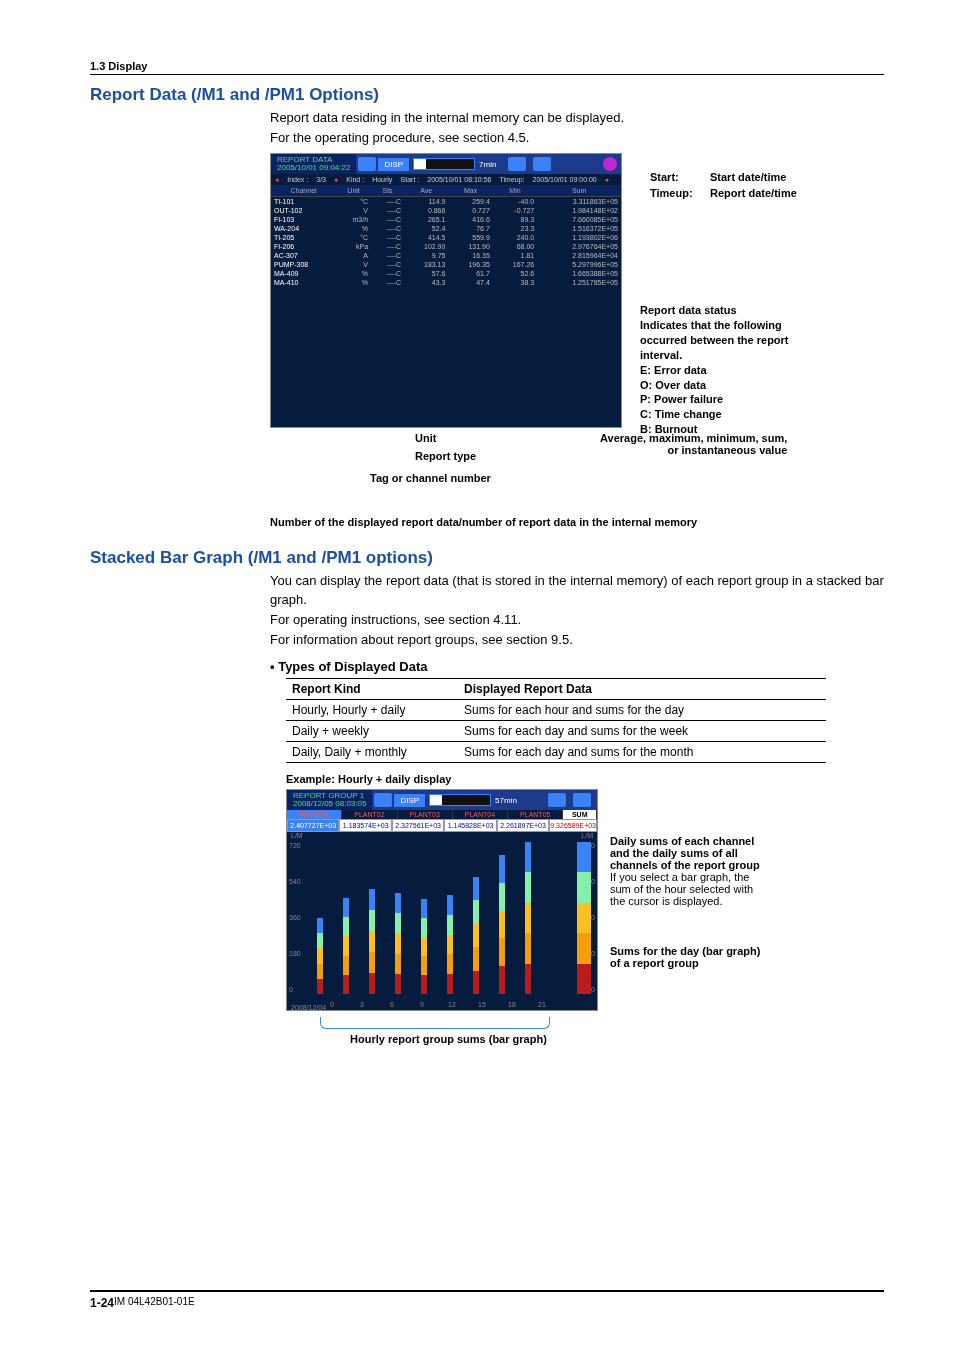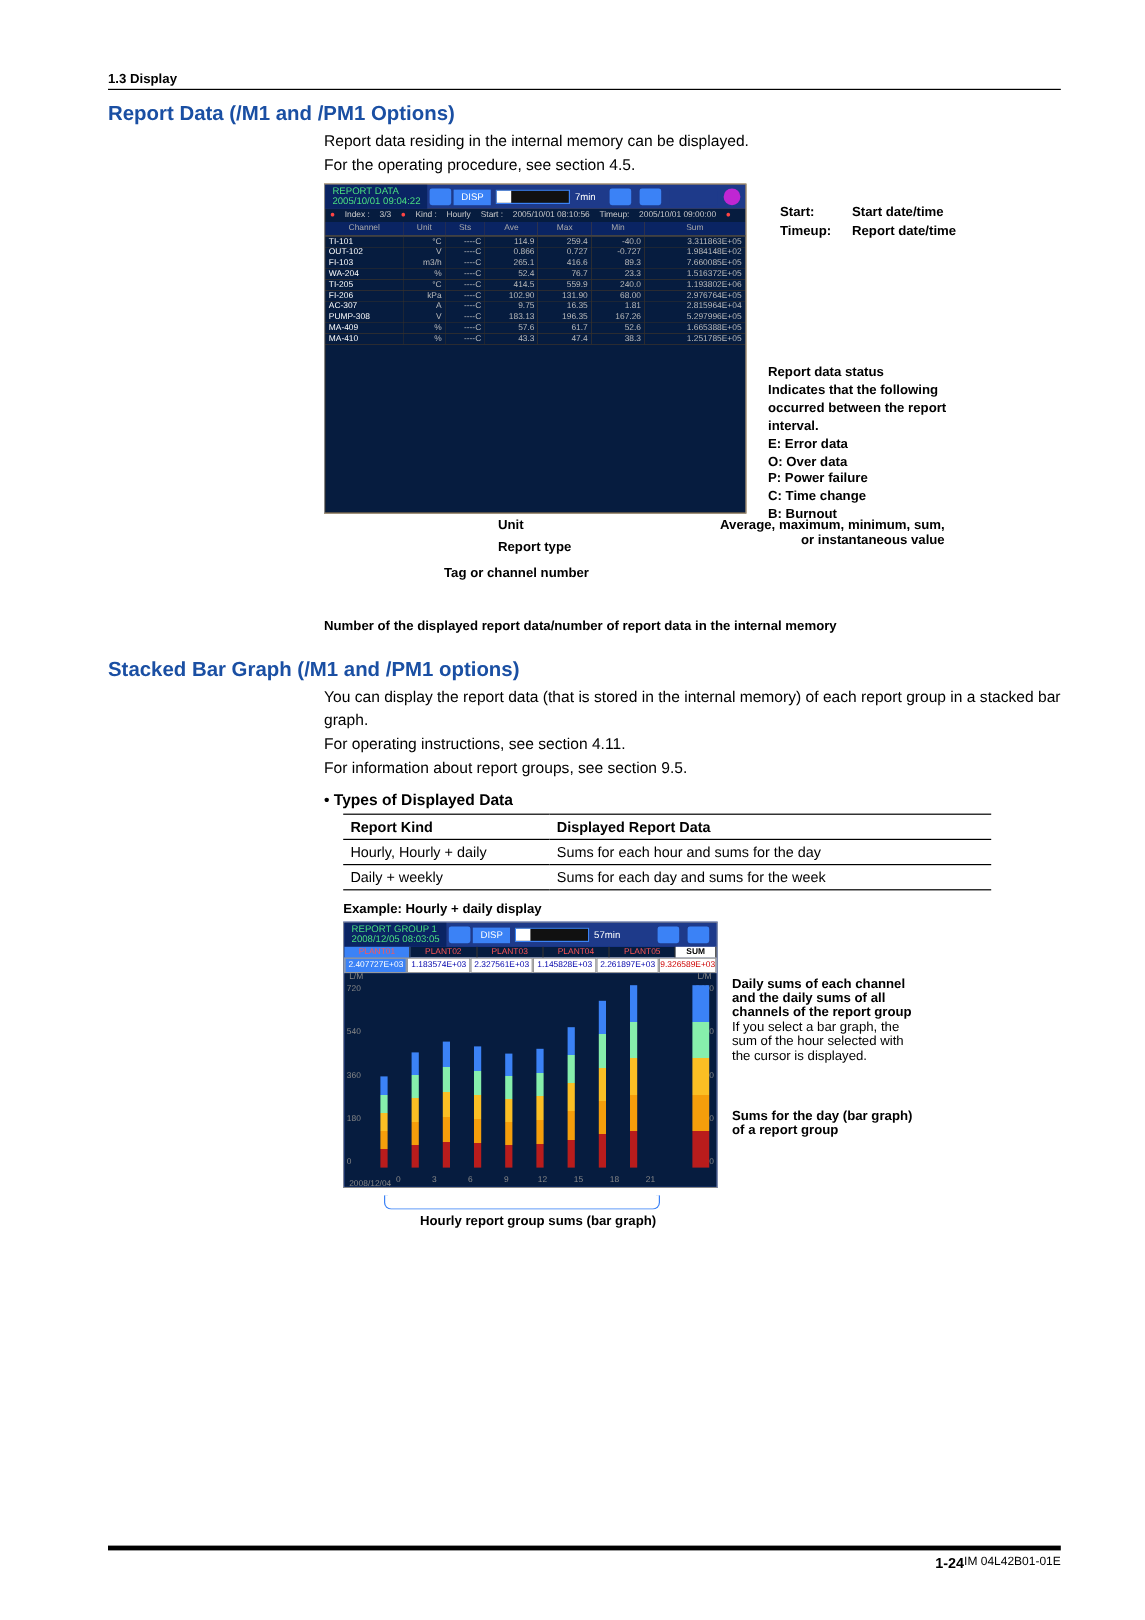--- a/index.html
+++ b/index.html
@@ -94,21 +94,21 @@
   .lm-lbl{position:absolute; top:0; left:4px; color:#888; font-size:7px;}
   .lm-lbl2{position:absolute; top:0; right:4px; color:#888; font-size:7px;}
   .date-lbl{position:absolute; bottom:-1px; left:4px; color:#888; font-size:7px;}
 
   .shot2-call{position:absolute; left:520px; width:280px; font-size:11px;}
   .s2-b{font-weight:bold;}
 
   .brace { position:absolute; left:230px; width:230px; height:12px; }
   .brace::before{content:''; position:absolute; inset:0; border-bottom:1px solid #3b82f6; border-left:1px solid #3b82f6; border-right:1px solid #3b82f6; border-radius:0 0 6px 6px;}
 
-  .footer { position:absolute; bottom:40px; left:90px; right:70px; border-top:4px solid #000000; padding-top:4px; display:flex; justify-content:flex-end; font-size:10px;margin-top:18px;}
+  .footer { position:absolute; bottom:40px; left:90px; right:70px; border-top:2px solid #000000; padding-top:4px; display:flex; justify-content:flex-start; font-size:10px;margin-top:18px;}
   .footer .pg{font-weight:bold; font-size:12px;}
 </style>
 </head>
 <body>
 
 <div class="page">
   <div class="sec-head">1.3  Display</div>
   <div class="thin-rule"></div>
 
   <div class="h2">Report Data (/M1 and /PM1 Options)</div>
@@ -302,20 +302,24 @@
     </tr>
       </thead>
     <tbody id="types-body">
         <tr>
           <td>Hourly, Hourly + daily</td>
           <td>Sums for each hour and sums for the day</td>
         </tr>
         <tr>
           <td>Daily + weekly</td>
           <td>Sums for each day and sums for the week</td>
+        </tr>
+        <tr>
+          <td>Daily, Daily + monthly</td>
+          <td>Sums for each day and sums for the month</td>
         </tr>
       </tbody>
   </table>
 
   <div class="example-cap">Example: Hourly + daily display</div>
 
   <div style="position:relative;">
     <div class="shot2">
       <div class="title-bar">
         <div class="title-left">

